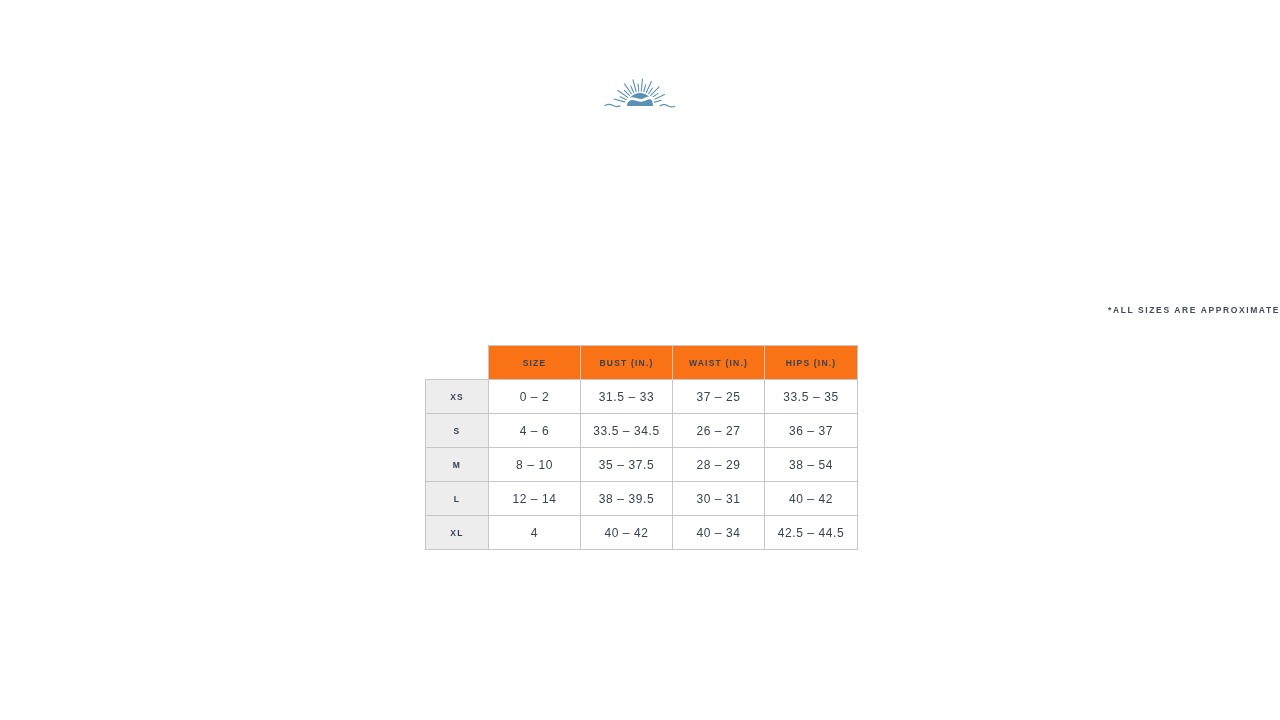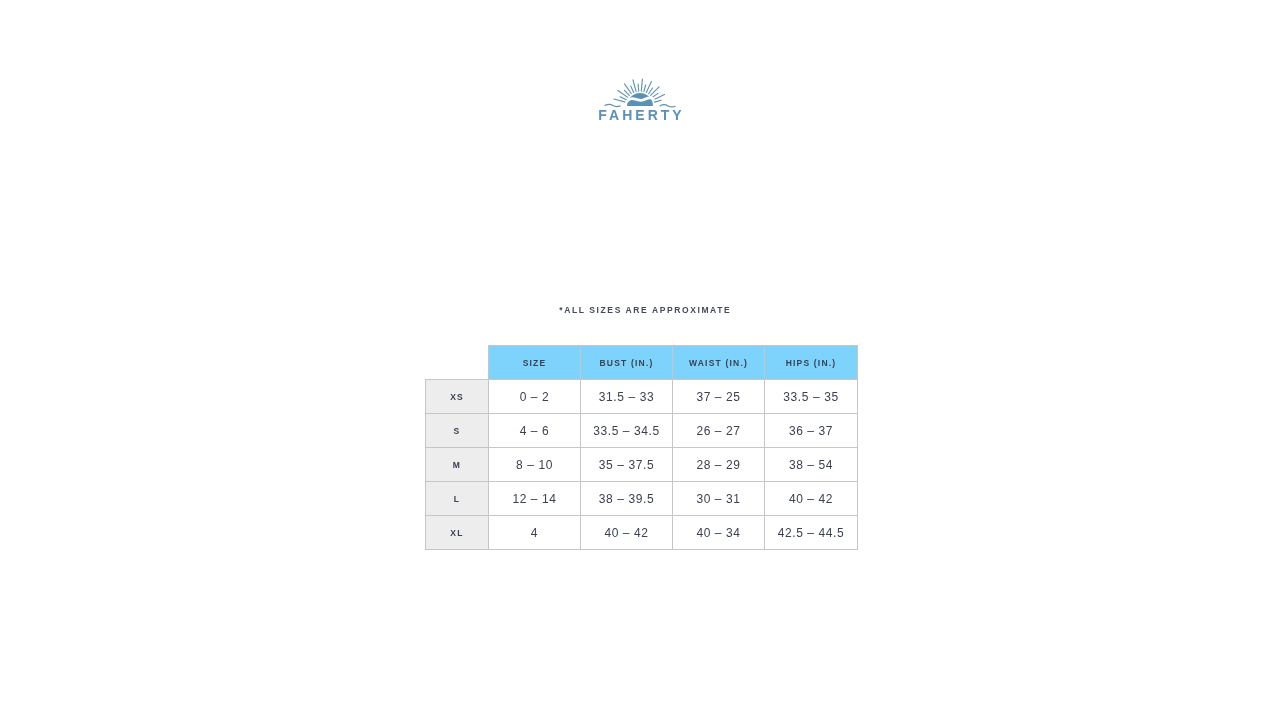--- a/index.html
+++ b/index.html
@@ -43,21 +43,21 @@
     font-size: 19px;
     font-weight: bold;
     letter-spacing: 3.2px;
     text-indent: 3.2px;
   }
   .subheading {
     position: absolute;
     top: 305px;
     left: 0;
     right: 0;
-    text-align: center;
+    text-align: right;
     color: #434a5c;
     font-size: 8.5px;
     font-weight: 600;
     letter-spacing: 1.6px;
     text-indent: 1.6px;
     margin-left: 9px;
   }
   
   .table-wrap {
     position: absolute;
@@ -74,21 +74,21 @@
   .size-chart col.c-data-last { width: 93px; }
   .size-chart th, .size-chart td {
     border: 1px solid #c6c6c6;
     height: 33px;
     text-align: center;
     vertical-align: middle;
     padding: 0;
     color: #3a4153;
   }
   .size-chart thead th {
-    background: #7dd3fc;
+    background: #f97316;
     font-size: 8.5px;
     font-weight: bold;
     letter-spacing: 1.2px;
   }
   .size-chart thead th.corner {
     border: none;
     background: #ffffff;
   }
   .size-chart tbody th {
     background: #ededed;
@@ -129,21 +129,20 @@
           <line x1="27.5" y1="28.1" x2="15.9" y2="25.0"></line>
         </g>
 
       <path d="M 29 32 A 13 13 0 0 1 55 32 Z" fill="#5b91b5"></path>
 
       <path d="M 28.5 28 C 34 20.5, 39.5 28, 45 26 C 49 24.6, 51.5 22, 55.5 25" fill="none" stroke="#ffffff" stroke-width="2.8" stroke-linecap="round"></path>
 
       <path d="M 7 31.5 q 4 -2.4 8 0 q 3.2 1.9 7 0.4" fill="none" stroke="#5b91b5" stroke-width="1.2" stroke-linecap="round"></path>
       <path d="M 62 31.9 q 4 -2.4 8 0 q 3.2 1.9 7 0.4" fill="none" stroke="#5b91b5" stroke-width="1.2" stroke-linecap="round"></path>
     </svg>
-    <div class="brand-name">FAHERTY</div>
   </div>
 
   <div class="subheading">*ALL SIZES ARE APPROXIMATE</div>
 
   <div class="table-wrap">
     <table class="size-chart">
       <colgroup>
         <col class="c-label">
           <col class="c-data">
           <col class="c-data">

